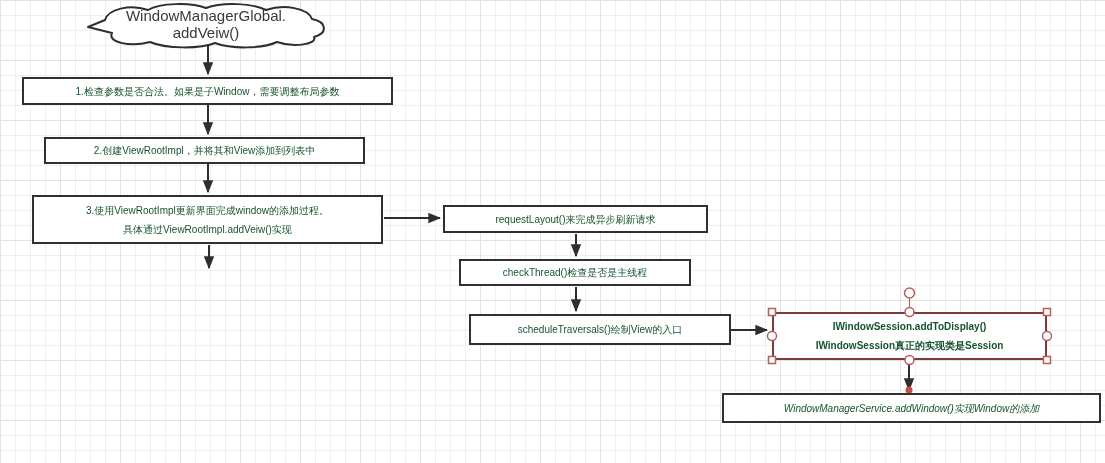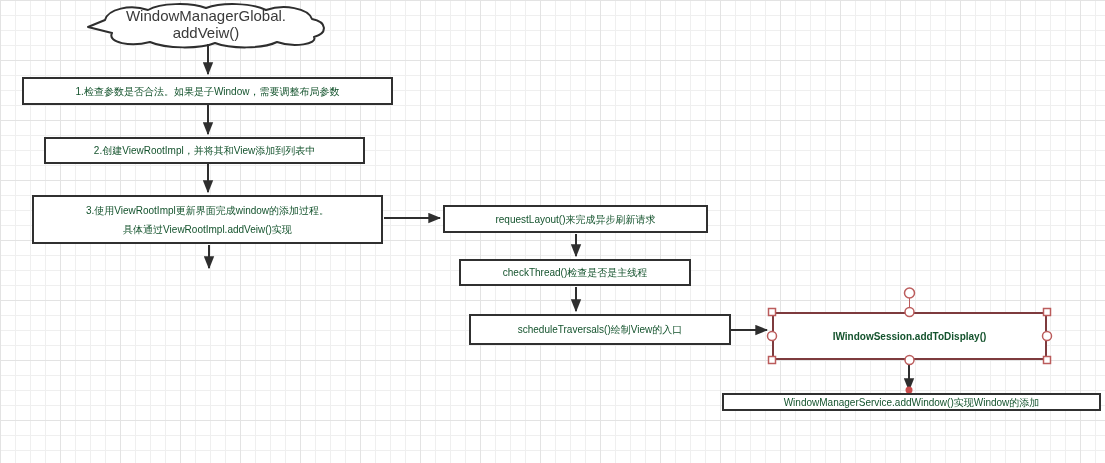--- a/index.html
+++ b/index.html
@@ -102,23 +102,24 @@
   <div class="node" style="left:459px;top:259px;width:232px;height:27px;text-align:right;">
     <span>checkThread()检查是否是主线程</span>
   </div>
 
   <div class="node" style="left:445px;top:314px;width:262px;height:31px;margin-left:24px;">
     <span>scheduleTraversals()绘制View的入口</span>
   </div>
 
   <div class="node selected" style="left:772px;top:312px;width:275px;height:48px;">
     <span>IWindowSession.addToDisplay()</span>
+    <span>IWindowSession真正的实现类是Session</span>
   </div>
 
-  <div class="node" style="left:722px;top:393px;width:379px;height:18px;">
+  <div class="node" style="left:722px;top:393px;width:379px;height:30px;font-style:italic;">
     <span>WindowManagerService.addWindow()实现Window的添加</span>
   </div>
 
   <svg class="overlay" width="1105" height="463" viewBox="0 0 1105 463" style="pointer-events:none;">
     <line x1="909.5" y1="298" x2="909.5" y2="309" stroke="#bb5c5c" stroke-width="1"></line>
     <circle cx="909.5" cy="293" r="5" fill="#ffffff" stroke="#bb5c5c" stroke-width="1.5"></circle>
 
     <rect x="768.5" y="308.5" width="7" height="7" fill="#ffffff" stroke="#bb5c5c" stroke-width="1.5"></rect>
     <rect x="1043.5" y="308.5" width="7" height="7" fill="#ffffff" stroke="#bb5c5c" stroke-width="1.5"></rect>
     <rect x="768.5" y="356.5" width="7" height="7" fill="#ffffff" stroke="#bb5c5c" stroke-width="1.5"></rect>

